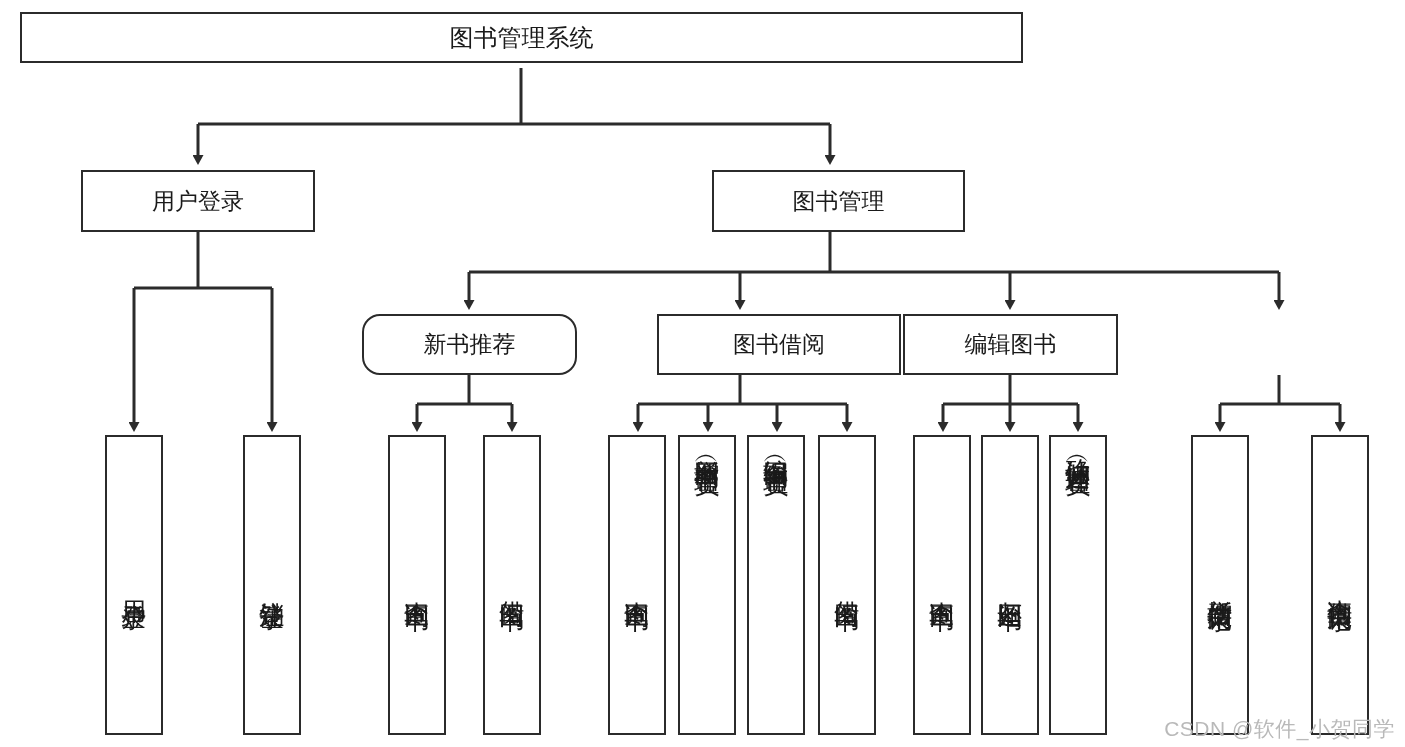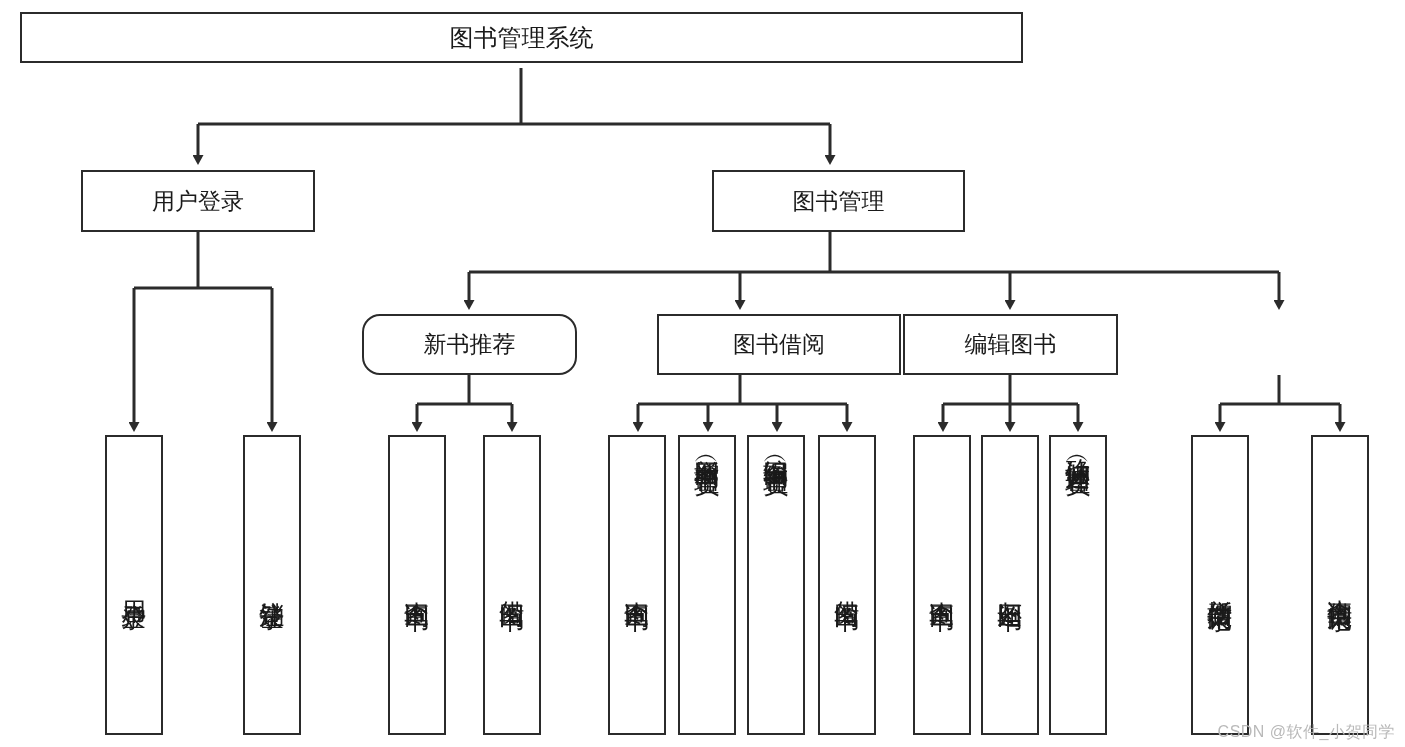--- a/index.html
+++ b/index.html
@@ -55,21 +55,21 @@
     overflow: visible;
   }
   .node.v.topalign {
     justify-content: flex-start;
     padding-top: 2px;
   }
   .watermark {
     position: absolute;
     right: 10px;
     bottom: 4px;
-    font-size: 16px;
+    font-size: 21px;
     color: #b9b9b9;
     white-space: nowrap;
     letter-spacing: 0.5px;
   }
 </style>
 </head>
 <body>
 
 <div id="canvas">
 

